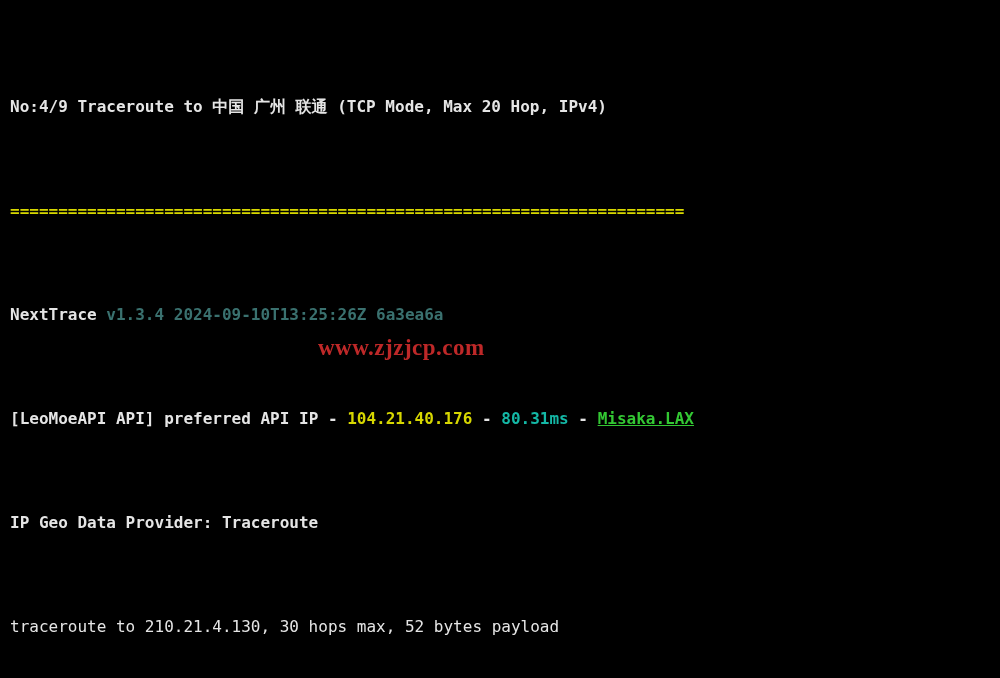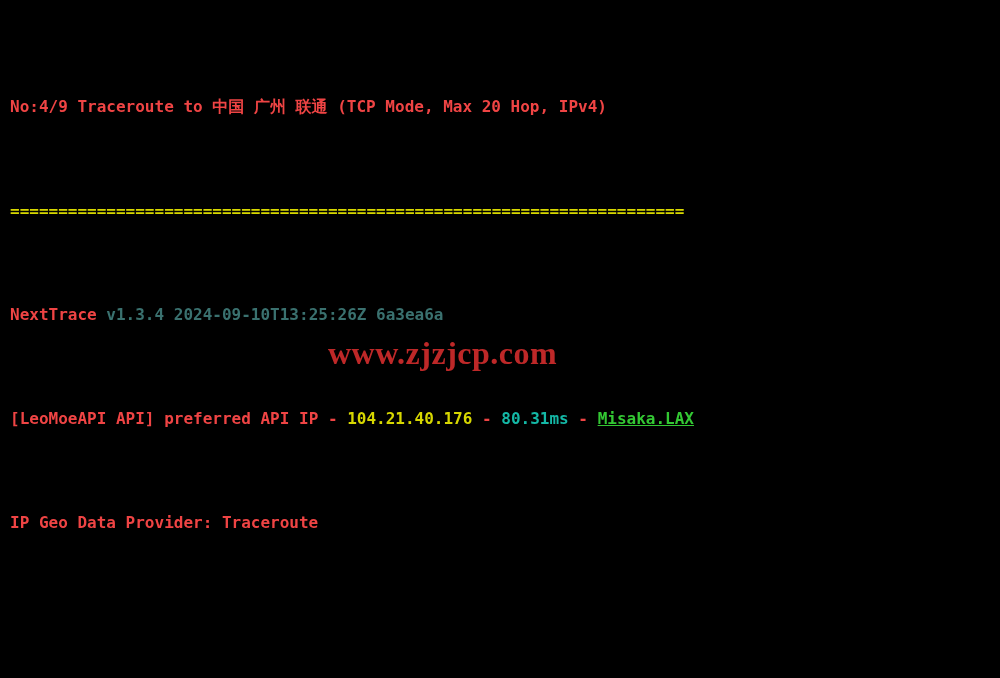--- a/index.html
+++ b/index.html
@@ -19,28 +19,28 @@
     box-sizing: border-box;
     position: relative;
     overflow: hidden;
     white-space: pre;
   }
   .row { display: block; }
   .yellow { color: #d7d700; }
   .green  { color: #33c733; text-decoration: underline; }
   .cyan   { color: #14b8a6; }
   .teal   { color: #3a716f; }
-  .white  { color: #ef4444; }
+  .white  { color: #e5e5e5; }
   .bold   { font-weight: bold; }
   .wm {
     position: absolute;
-    left: 328px;
+    left: 318px;
     top: 333px;
     color: #e03030;
-    font-size: 32px;
+    font-size: 23px;
     font-weight: bold;
     font-family: "Times New Roman", serif;
     opacity: 0.85;
     letter-spacing: 0.5px;
   }
 </style>
 </head>
 <body>
 
 <div class="screen">
@@ -54,20 +54,21 @@
   
   <div class="row bold"><span class="white">NextTrace</span><span class="teal"> v1.3.4 2024-09-10T13:25:26Z 6a3ea6a</span></div>
 
   
   <div class="row bold"><span class="white">[LeoMoeAPI API]</span><span class="white"> preferred API IP - </span><span class="yellow">104.21.40.176</span><span class="white"> - </span><span class="cyan">80.31ms</span><span class="white"> - </span><span class="green">Misaka.LAX</span></div>
 
   
   <div class="row white bold">IP Geo Data Provider: Traceroute</div>
 
   
+  <div class="row white">traceroute to 210.21.4.130, 30 hops max, 52 bytes payload</div>
 
   
   
   
 
   
   
   
 
   

